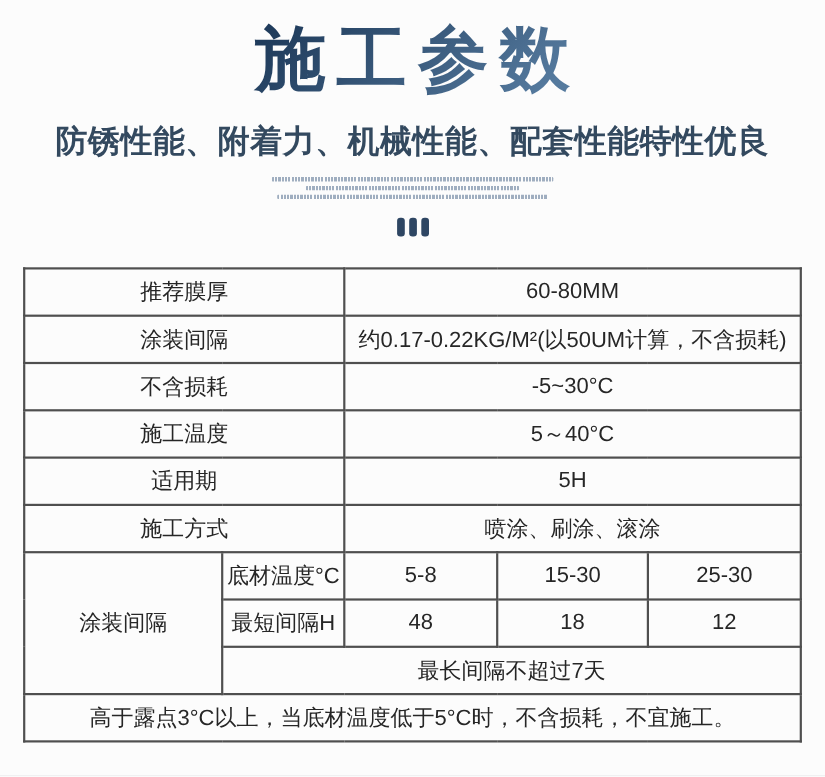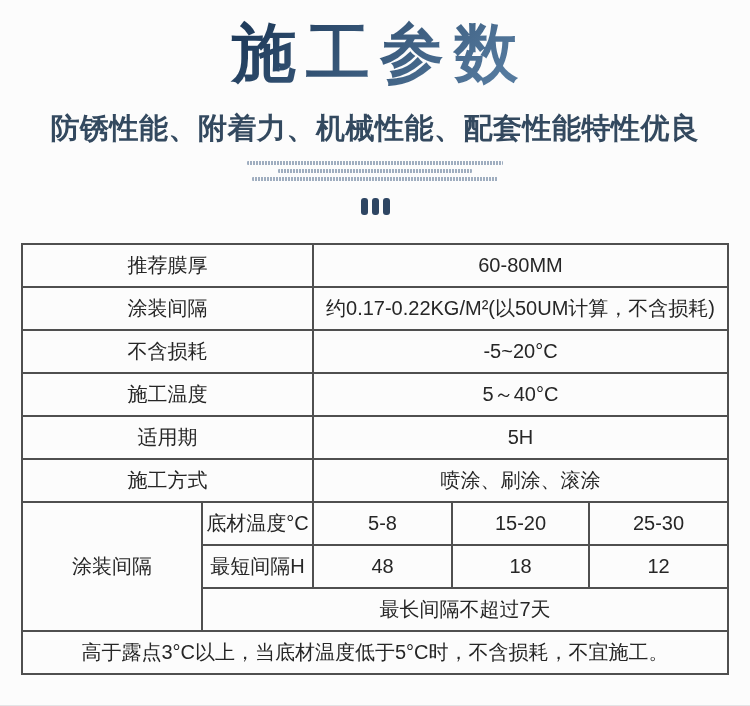--- a/index.html
+++ b/index.html
@@ -137,40 +137,40 @@
       <tr>
         <td colspan="2" class="lbl">推荐膜厚</td>
         <td colspan="3" class="val">60-80MM</td>
       </tr>
       <tr>
         <td colspan="2" class="lbl">涂装间隔</td>
         <td colspan="3" class="val val-long">约0.17-0.22KG/M²(以50UM计算，不含损耗)</td>
       </tr>
       <tr>
         <td colspan="2" class="lbl">不含损耗</td>
-        <td colspan="3" class="val">-5~20°C</td>
+        <td colspan="3" class="val">-5~30°C</td>
       </tr>
       <tr>
         <td colspan="2" class="lbl">施工温度</td>
         <td colspan="3" class="val">5～40°C</td>
       </tr>
       <tr>
         <td colspan="2" class="lbl">适用期</td>
         <td colspan="3" class="val">5H</td>
       </tr>
       <tr>
         <td colspan="2" class="lbl">施工方式</td>
         <td colspan="3" class="val">喷涂、刷涂、滚涂</td>
       </tr>
 
       <tr>
         <td rowspan="3" class="lbl">涂装间隔</td>
         <td class="lbl">底材温度°C</td>
         <td class="val">5-8</td>
-        <td class="val">15-20</td>
+        <td class="val">15-30</td>
         <td class="val">25-30</td>
       </tr>
       <tr>
         <td class="lbl">最短间隔H</td>
         <td class="val">48</td>
         <td class="val">18</td>
         <td class="val">12</td>
       </tr>
       <tr>
         <td colspan="4" class="val">最长间隔不超过7天</td>

